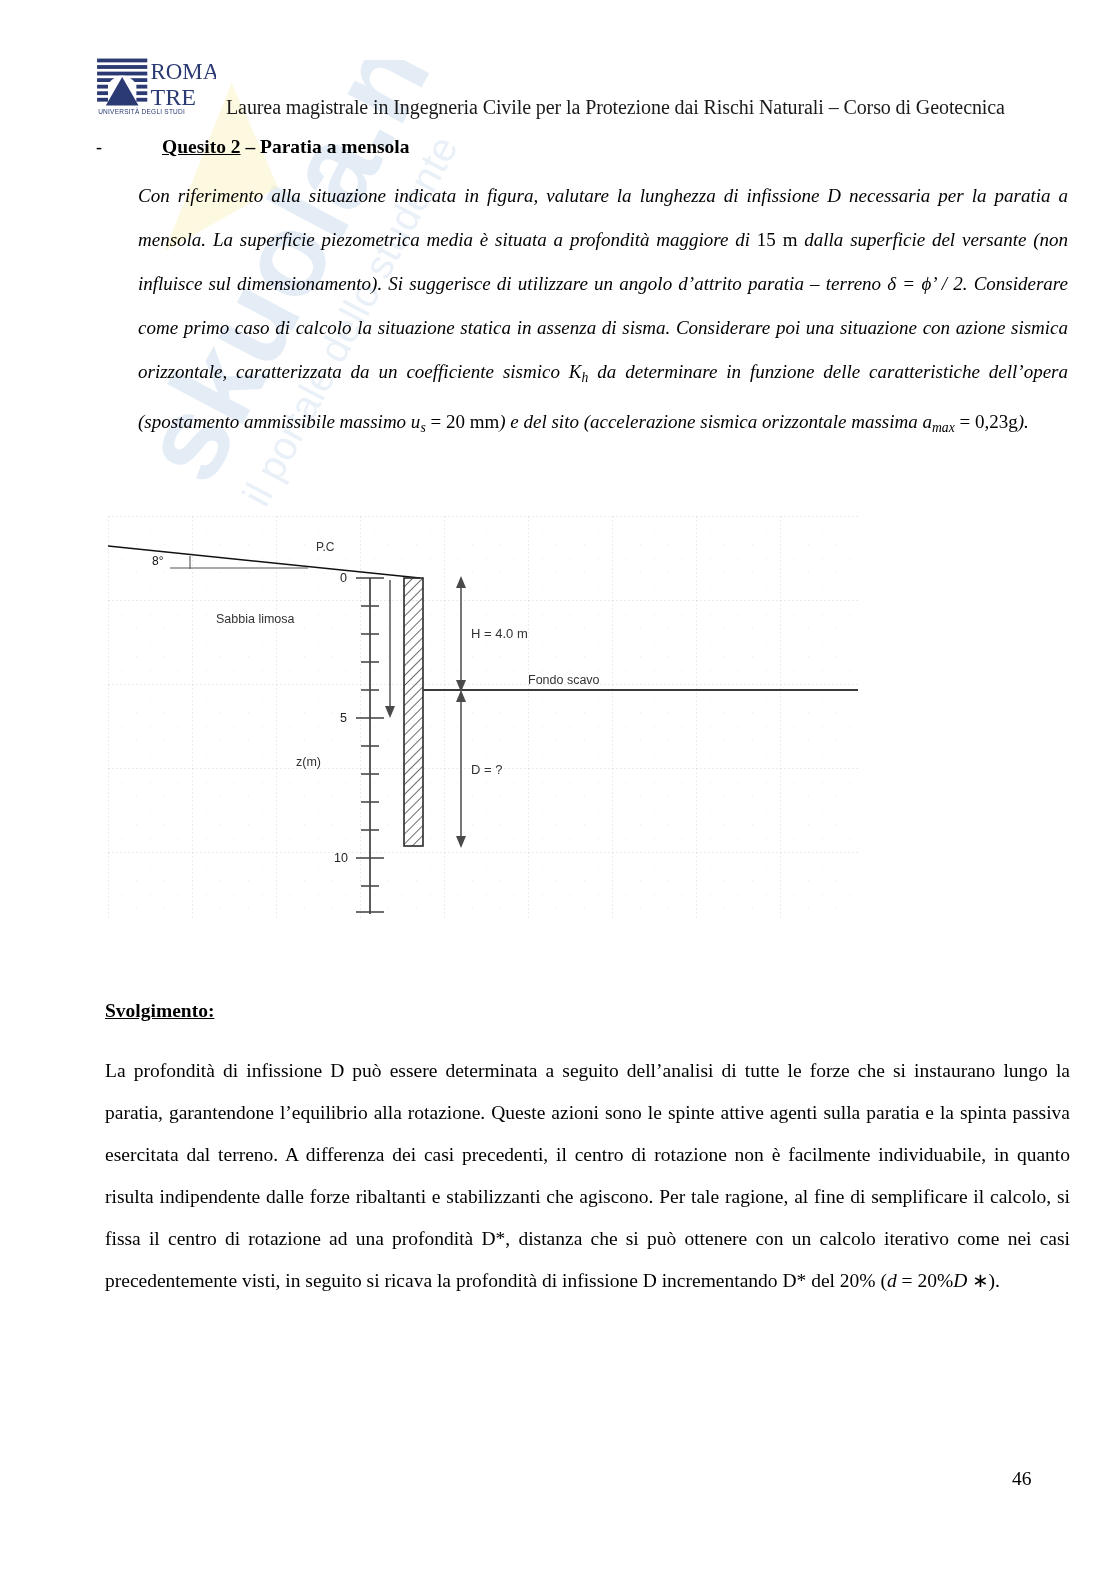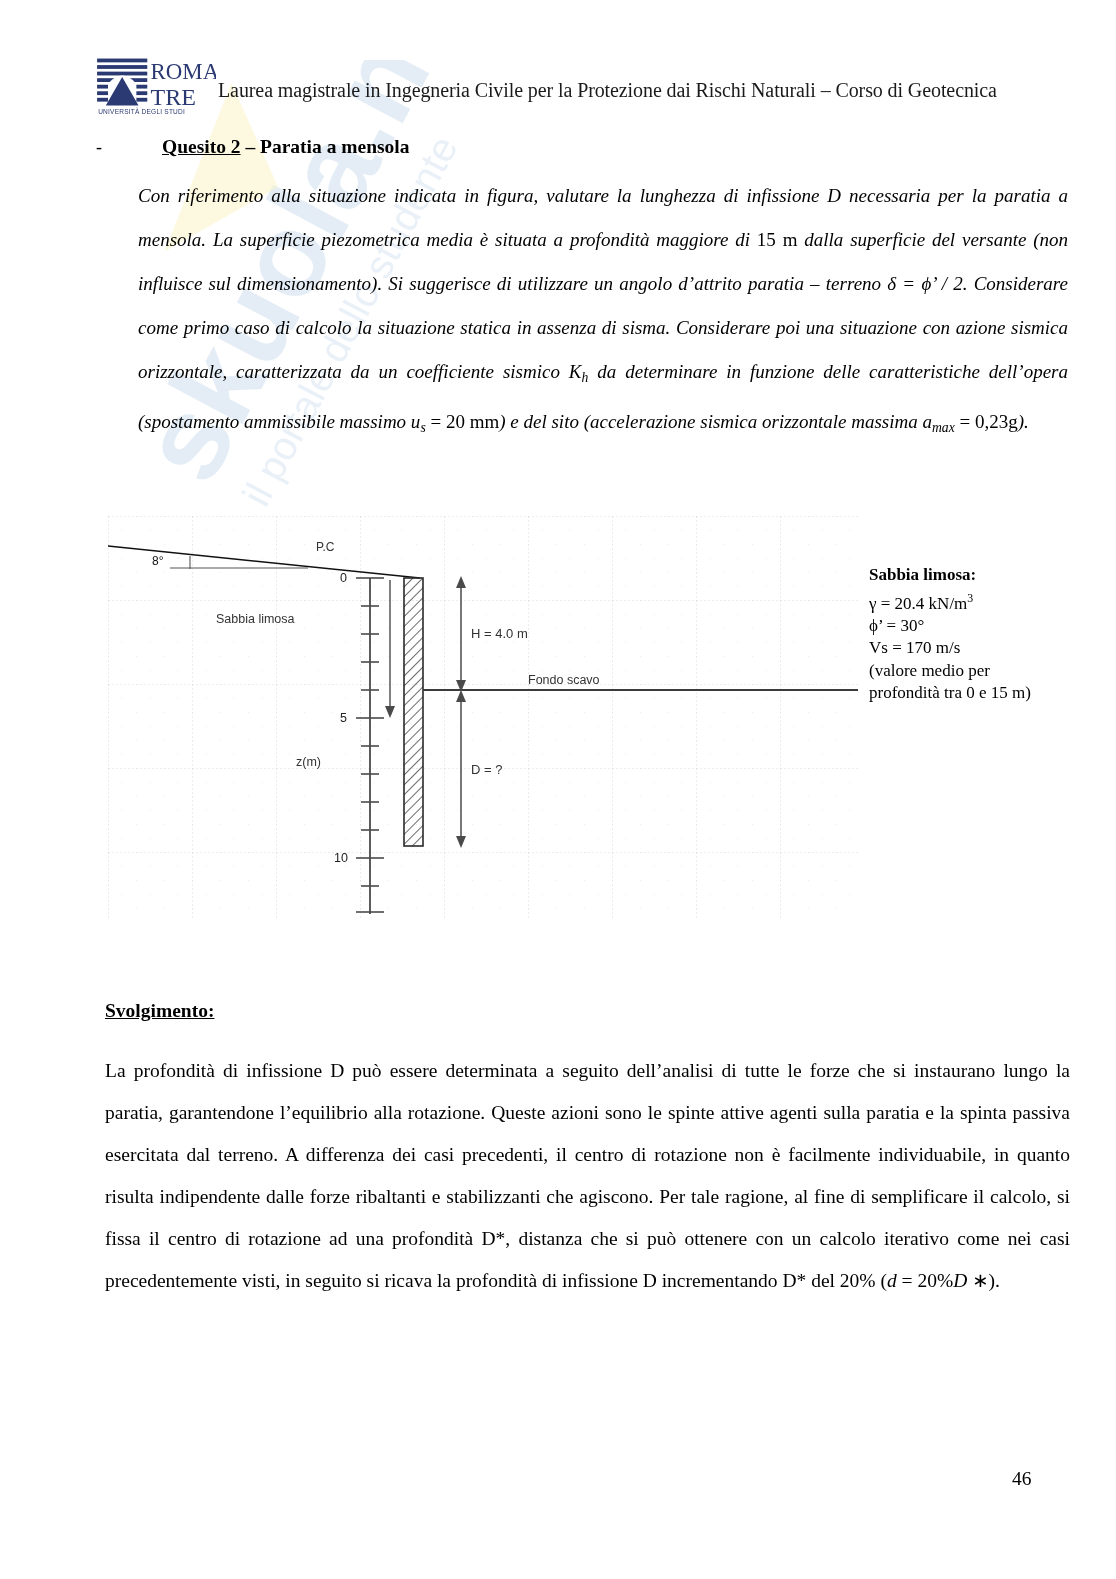--- a/index.html
+++ b/index.html
@@ -34,22 +34,22 @@
     z-index: 2;
   }
 
   
   #header {
     position: absolute;
     left: 96px;
     top: 55px;
     width: 980px;
     display: flex;
-    align-items: center;
-    gap: 2px;
+    align-items: flex-end;
+    gap: 10px;
   }
   #logo {
     width: 120px;
     height: 66px;
     flex: 0 0 auto;
   }
   #header-text {
     font-size: 20px;
     line-height: 27px;
     color: #1a1a1a;
@@ -258,28 +258,20 @@
 
       <g stroke="#4a4a4a" stroke-width="1.5">
         <line x1="353" y1="176" x2="353" y2="328"></line>
         <path d="M348 186 L353 174 L358 186" fill="#4a4a4a" stroke="none"></path>
         <path d="M348 320 L353 332 L358 320" fill="#4a4a4a" stroke="none"></path>
       </g>
       <text x="363" y="258" font-family="'Liberation Sans', sans-serif" font-size="13" fill="#333">D = ?</text>
     </svg>
   </div>
 
-  <div id="soil-legend">
-    <div class="hdr">Sabbia limosa:</div>
-    <div><span>γ = 20.4 kN/m</span><sup>3</sup></div>
-    <div>ϕ’ = 30°</div>
-    <div>Vs = 170 m/s</div>
-    <div>(valore medio per</div>
-    <div>profondità tra 0 e 15 m)</div>
-  </div>
 
   <div id="svolgimento-head">Svolgimento:</div>
 
   <div id="body-text"><span>La profondità di infissione D può essere determinata a seguito dell’analisi di tutte le forze che si instaurano lungo la paratia, garantendone l’equilibrio alla rotazione. Queste azioni sono le spinte attive agenti sulla paratia e la spinta passiva esercitata dal terreno. A differenza dei casi precedenti, il centro di rotazione non è facilmente individuabile, in quanto risulta indipendente dalle forze ribaltanti e stabilizzanti che agiscono. Per tale ragione, al fine di semplificare il calcolo, si fissa il centro di rotazione ad una profondità D*, distanza che si può ottenere con un calcolo iterativo come nei casi precedentemente visti, in seguito si ricava la profondità di infissione D incrementando D* del 20% (</span><span class="it">d</span><span> = 20%</span><span class="it">D</span><span> ∗).</span></div>
 
   <div id="page-number">46</div>
 
 </div>
 
 </body></html>

